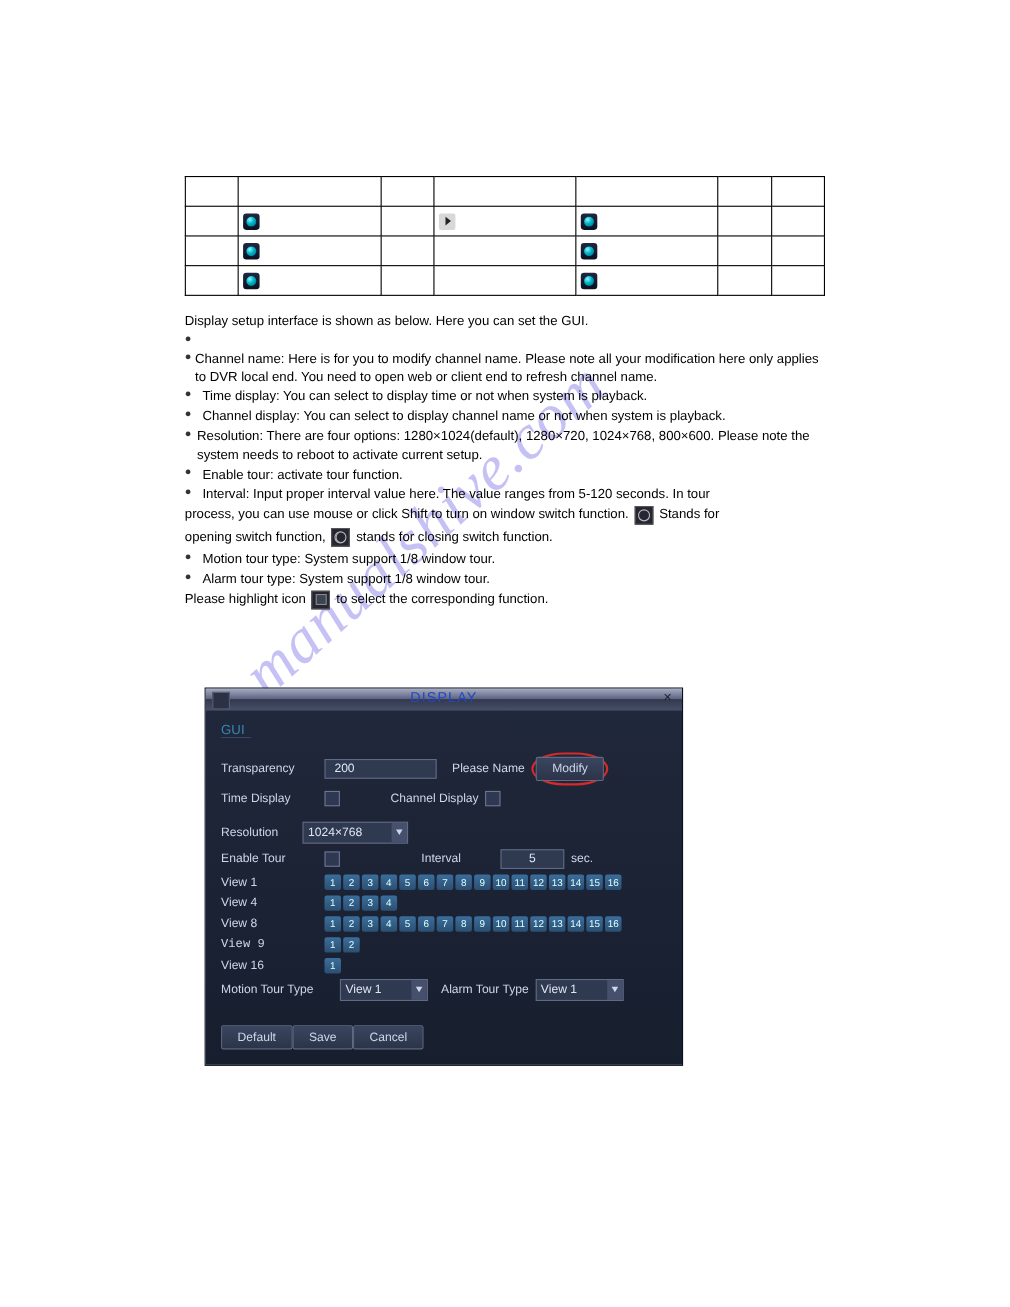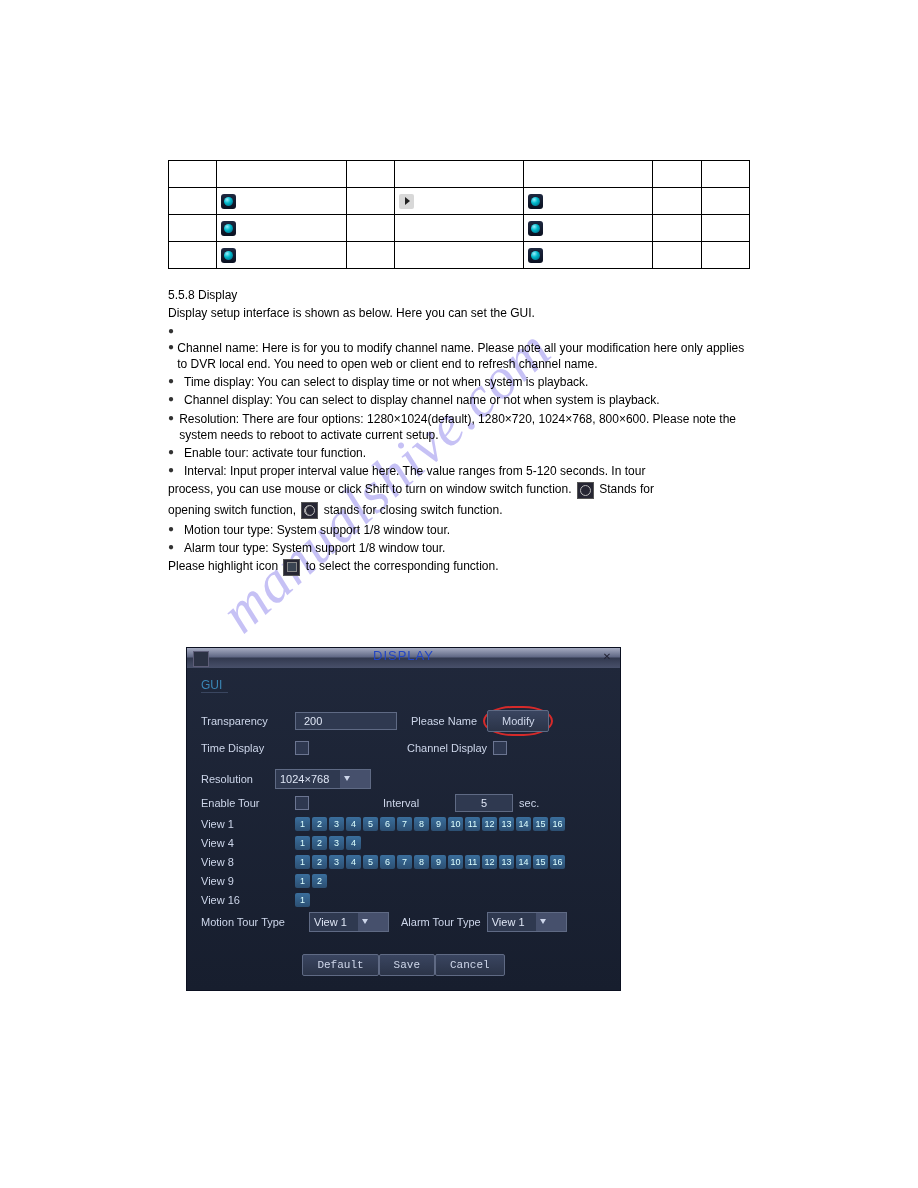--- a/index.html
+++ b/index.html
@@ -32,27 +32,27 @@
   .dlg .titlebar .title { color:#2246c5; font-size:13px; letter-spacing:1px; }
   .dlg .titlebar .close { position:absolute; right:6px; top:2px; width:14px;height:14px; color:#223; text-align:center; line-height:14px; font-size:10px; }
   .dlg .content { padding: 10px 14px 14px 14px; }
   .section-label { color:#3a86b5; font-size:12px; border-bottom:1px solid #3a4660; display:inline-block; padding-right:6px; margin-bottom:8px; }
   .row { display:flex; align-items:center; margin:5px 0; gap:6px; }
   .lbl { color:#cdd6ea; font-size:11px; }
   .text-input { background:#2f3950; border:1px solid #5f6a84; color:#dfe6f5; height:16px; padding:0 8px; font-size:11px; }
   .select { background:#2f3950; border:1px solid #5f6a84; color:#dfe6f5; height:18px; display:inline-flex; align-items:center; padding:0 4px; font-size:11px; position:relative; }
   .select .caret { position:absolute; right:0; top:0; bottom:0; width:14px; background:#46506c; display:flex; align-items:center; justify-content:center; }
   .select .caret::after { content:""; width:0;height:0;border-left:3px solid transparent;border-right:3px solid transparent;border-top:5px solid #cdd6ea; }
-  .select span { padding-right:16px; }
+  .select span { }
   .chk { width:12px;height:12px;border:1px solid #6b7591;background:#2e3850;display:inline-block; }
   .btn { border:1px solid #5f6a84; background:linear-gradient(#3a4560,#2b3448); color:#cfd7ea; border-radius:2px; padding:1px 14px; font-size:11px; height:18px; display:inline-flex; align-items:center; }
   .pill { border:2px solid #d62a2a; border-radius:50%/60%; padding:2px 2px; display:inline-flex; }
   .chan-grid { display:flex; flex-wrap:wrap; gap:2px; }
   .chan-num { width:15px; height:14px; border-radius:2px; background:linear-gradient(#3a6e9c,#2c4f72); color:#dff; font-size:9px; display:flex; align-items:center; justify-content:center; }
-  .btn-row { display:flex; justify-content:center; margin-top:22px;font-family:Liberation Mono, monospace; }
+  .btn-row { display:flex; justify-content:flex-start; margin-top:22px; }
 </style>
 </head>
 <body>
 
 <div class="wm">manualshive.com</div>
 
 <div class="page">
   <table class="status">
     <tbody>
         <tr>
@@ -102,21 +102,20 @@
       <td><span class="cyan-round">
               <i></i>
             </span></td>
       <td></td>
           <td></td>
     </tr>
   </tbody>
     </table>
 
   <div class="body-text">
-    <p class="hdr">5.5.8 Display</p>
     <p>Display setup interface is shown as below. Here you can set the GUI.</p>
     <div class="bullet-row">
         <div class="bullet-mark">●</div>
       </div>
     <div class="bullet-row">
         <div class="bullet-mark">●</div>
         <div>Channel name: Here is for you to modify channel name. Please note all your modification here only applies to DVR local end. You need to open web or client end to refresh channel name.</div>
       </div>
     <div class="bullet-row">
         <div class="bullet-mark">●</div>
@@ -182,21 +181,21 @@
         <input class="text-input" style="width: 84px;" value="200">
         <span class="lbl" style="margin-left:8px">Please Name</span>
         <span class="pill">
           <span class="btn">Modify</span>
         </span>
       </div>
 
       <div class="row">
         <span class="lbl" style="width:88px">Time Display</span>
         <span class="chk"></span>
-        <span class="lbl" style="margin-left:92px">Channel Display</span>
+        <span class="lbl" style="margin-left:40px">Channel Display</span>
         <span class="chk"></span>
       </div>
 
       <div class="row" style="margin-top:14px">
         <span class="lbl" style="width:68px">Resolution</span>
         <span class="select" style="width:86px">
             <span>1024×768</span>
             <span class="caret"></span>
           </span>
       </div>
@@ -255,21 +254,21 @@
               <span class="chan-num">10</span>
               <span class="chan-num">11</span>
               <span class="chan-num">12</span>
               <span class="chan-num">13</span>
               <span class="chan-num">14</span>
               <span class="chan-num">15</span>
               <span class="chan-num">16</span>
             </div>
           </div>
           <div class="row">
-            <span class="lbl" style="width: 88px;">View 9</span>
+            <span class="lbl" style="width: 88px; font-family: Liberation Mono, monospace;">View 9</span>
             <div class="chan-grid">
               <span class="chan-num">1</span>
               <span class="chan-num">2</span>
             </div>
           </div>
           <div class="row">
             <span class="lbl" style="width: 88px;">View 16</span>
             <div class="chan-grid">
               <span class="chan-num">1</span>
             </div>

